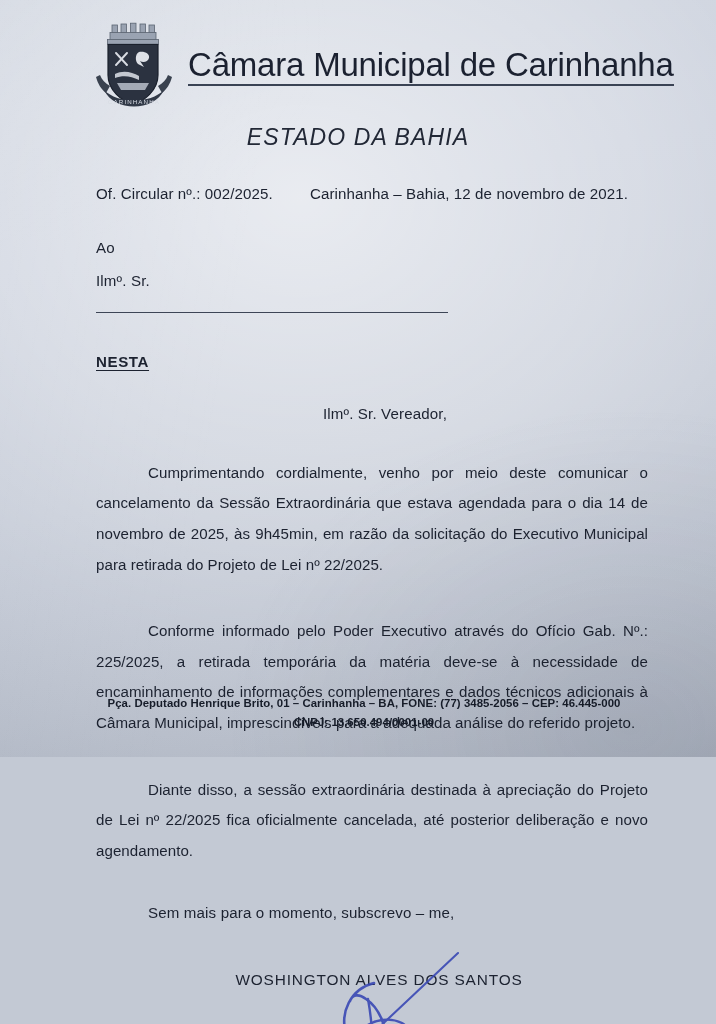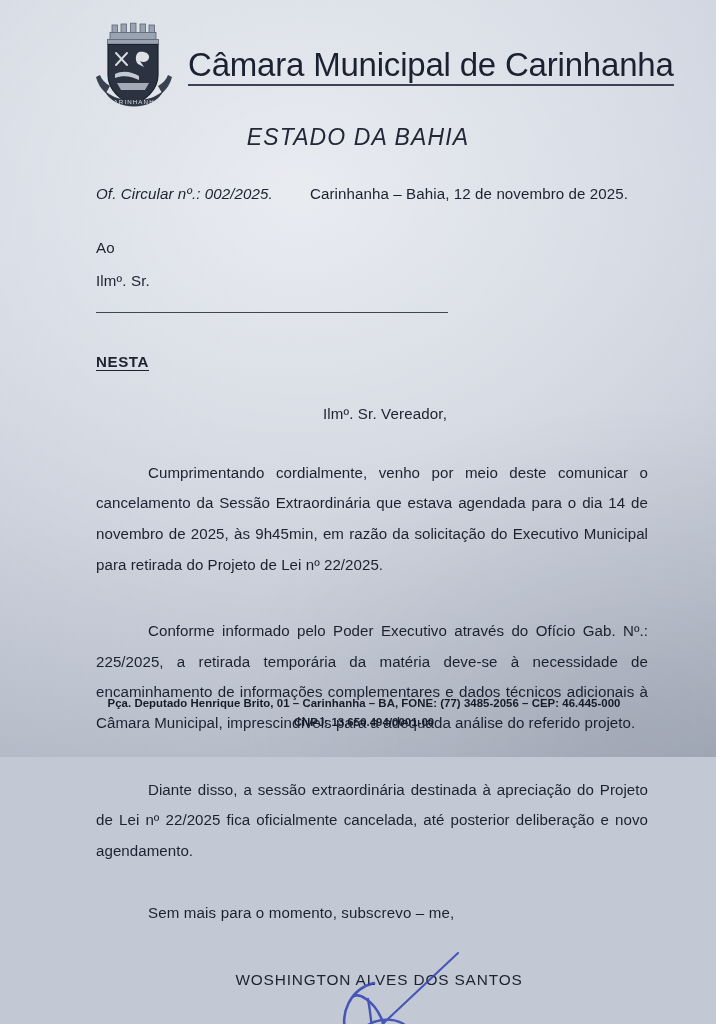--- a/index.html
+++ b/index.html
@@ -88,21 +88,21 @@
     padding: 0 68px 0 96px;
     font-size: 15.1px;
     color: #1c2230;
   }
   .meta-row {
     display: flex;
     margin-top: 34px;
     font-size: 15.1px;
     letter-spacing: .1px;
   }
-  .meta-ref { width: 214px; flex: 0 0 auto; font-style: italic; }
+  .meta-ref { width: 214px; flex: 0 0 auto; }
   .meta-place { flex: 1 1 auto; }
 
   .addressee { margin-top: 30px; line-height: 2.18; }
   .addr-line { letter-spacing: .15px; }
   .blank-rule {
     width: 352px;
     height: 0;
     border-top: 1.7px solid #3d4556;
     margin: 14px 0 11px 0;
   }
@@ -216,21 +216,21 @@
       <div class="org-title">Câmara Municipal de Carinhanha</div>
     </div>
 
     <div class="state-line">ESTADO DA BAHIA</div>
   </header>
 
   <div class="sheet-body">
 
     <div class="meta-row">
       <div class="meta-ref">Of. Circular nº.: 002/2025.</div>
-      <div class="meta-place">Carinhanha – Bahia, 12 de novembro de 2025.</div>
+      <div class="meta-place">Carinhanha – Bahia, 12 de novembro de 2021.</div>
     </div>
 
     <div class="addressee">
       <div class="addr-line">Ao</div>
       <div class="addr-line">Ilmº. Sr.</div>
       <div class="blank-rule"></div>
       <div class="nesta">NESTA</div>
     </div>
 
     <div class="salutation">Ilmº. Sr. Vereador,</div>

